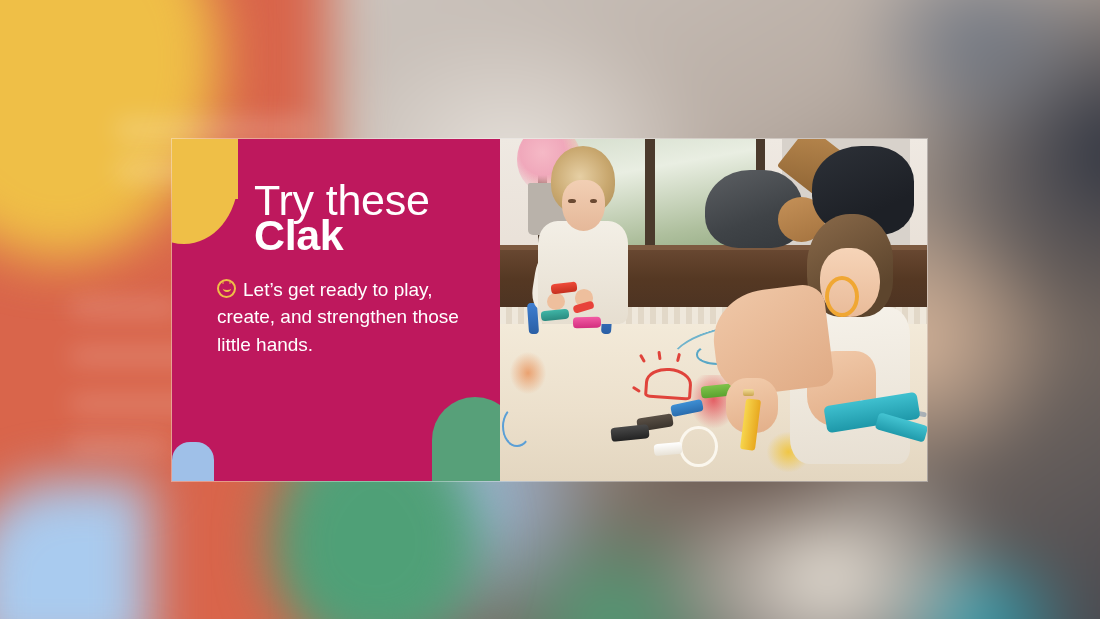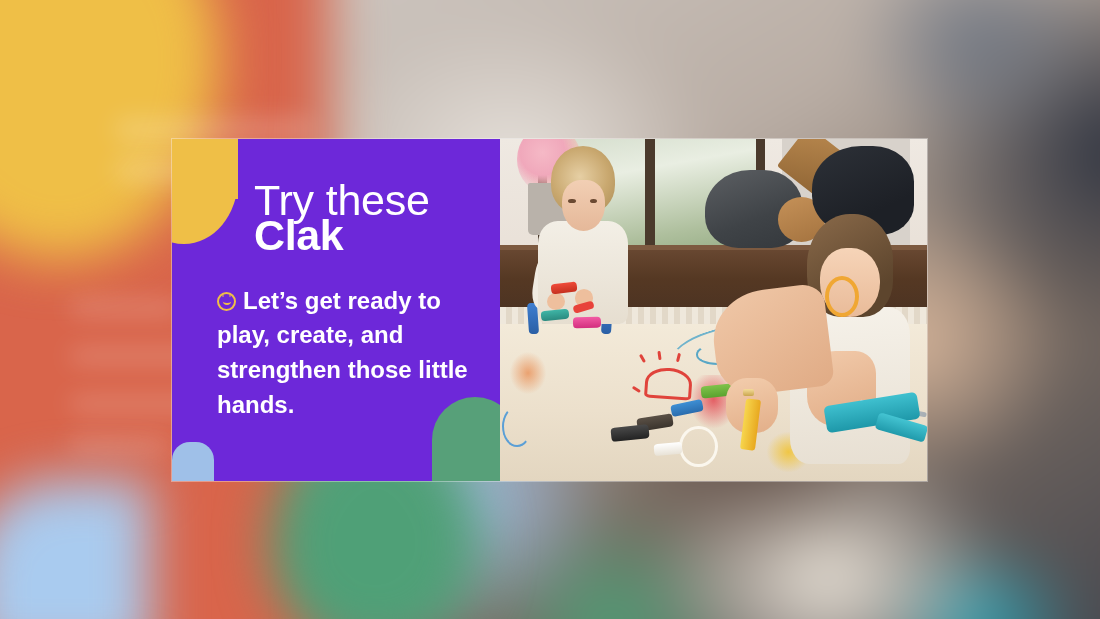--- a/index.html
+++ b/index.html
@@ -63,21 +63,21 @@
     width:755px; height:342px;
     z-index:5;
     display:flex;
     box-shadow:0 0 0 1px rgba(255,255,255,.35);
   }
 
   
   #panel {
     position:relative;
     width:328px; height:342px;
-    background:#6d28d9;
+    background:#be185d;
     overflow:hidden;
     flex:0 0 328px;
   }
   .deco { position:absolute; pointer-events:none; }
   .deco-yellow {
     left:-42px; top:0px; width:108px; height:105px;
     background:#efbf47;
     border-radius:0 0 50% 50% / 0 0 62% 62%;
   }
   .deco-yellow::after {
@@ -101,27 +101,27 @@
     font-size:43px;
     line-height:0.82;
     font-weight:300;
     letter-spacing:-0.2px;
     white-space:nowrap;
   }
   .title .ln { display:block; }
   .title .bold { font-weight:700; letter-spacing:-0.4px; }
 
   .body-text {
-    margin-top:30px;
+    margin-top:22px;
     margin-left:-37px;
     width:270px;
     color:#ffffff;
-    font-size:24px;
+    font-size:19px;
     line-height:1.45;
-    font-weight:700;
+    font-weight:400;
   }
   .emoji-badge {
     display:inline-block;
     width:19px; height:19px;
     border-radius:50%;
     border:2.5px solid #efbf47;
     position:relative;
     vertical-align:-2px;
     margin-right:7px;
   }

